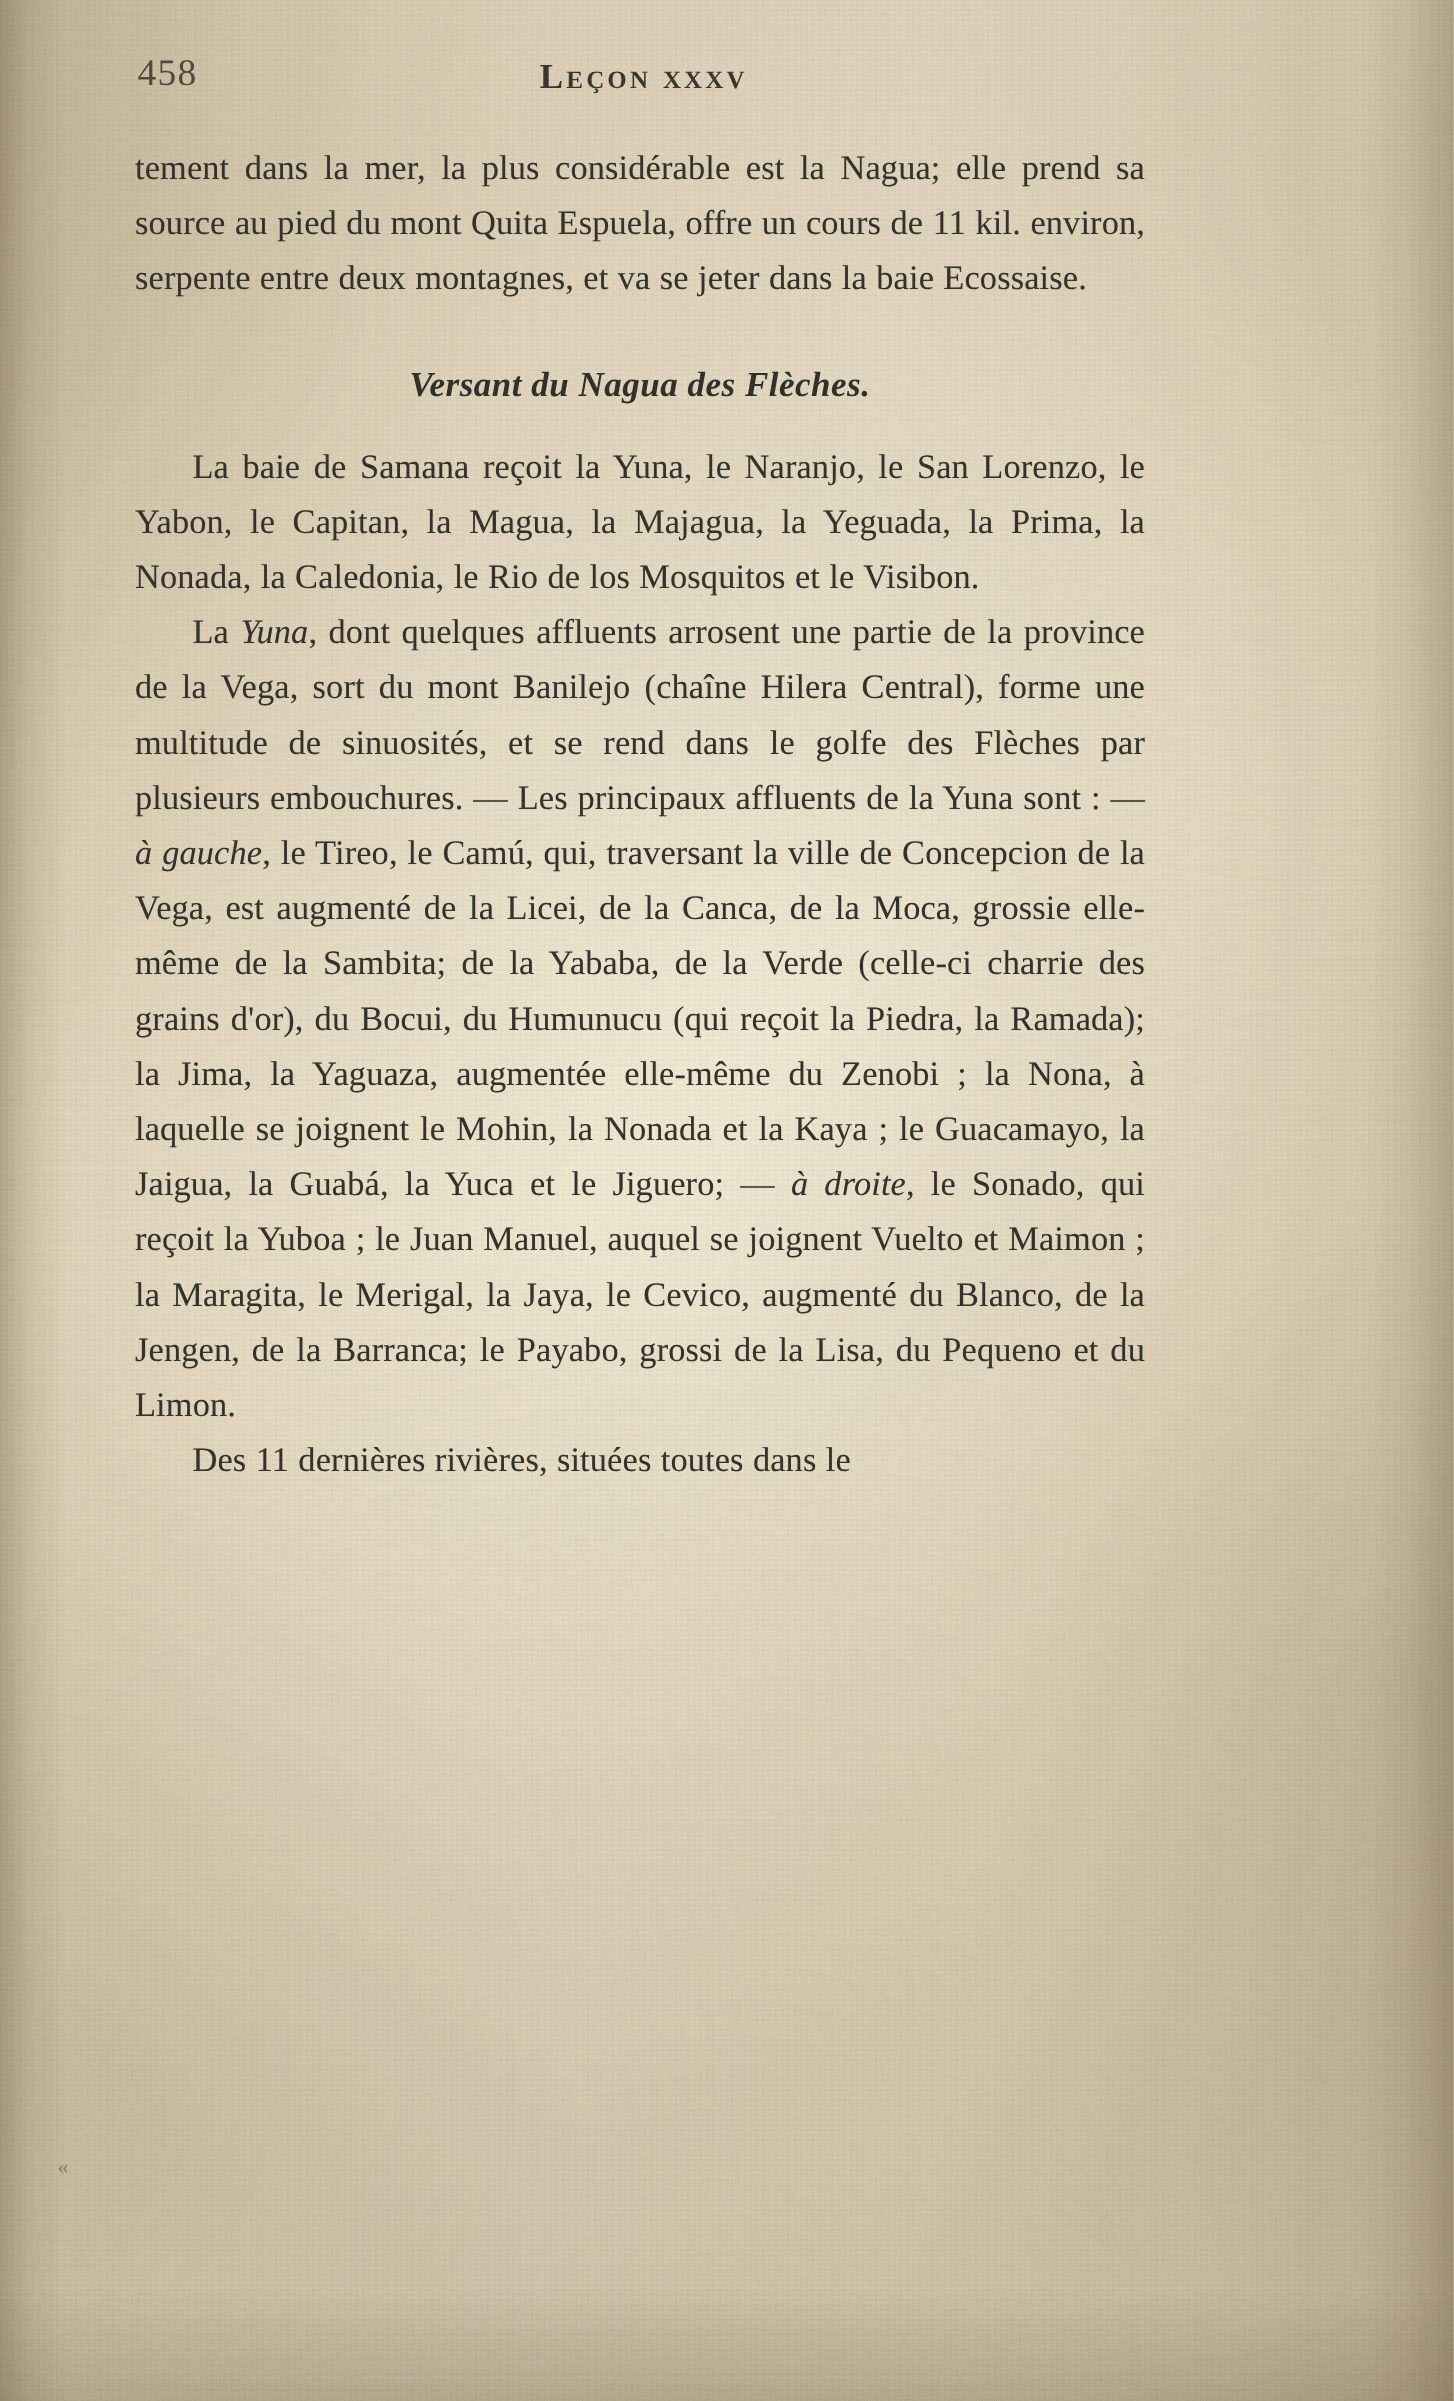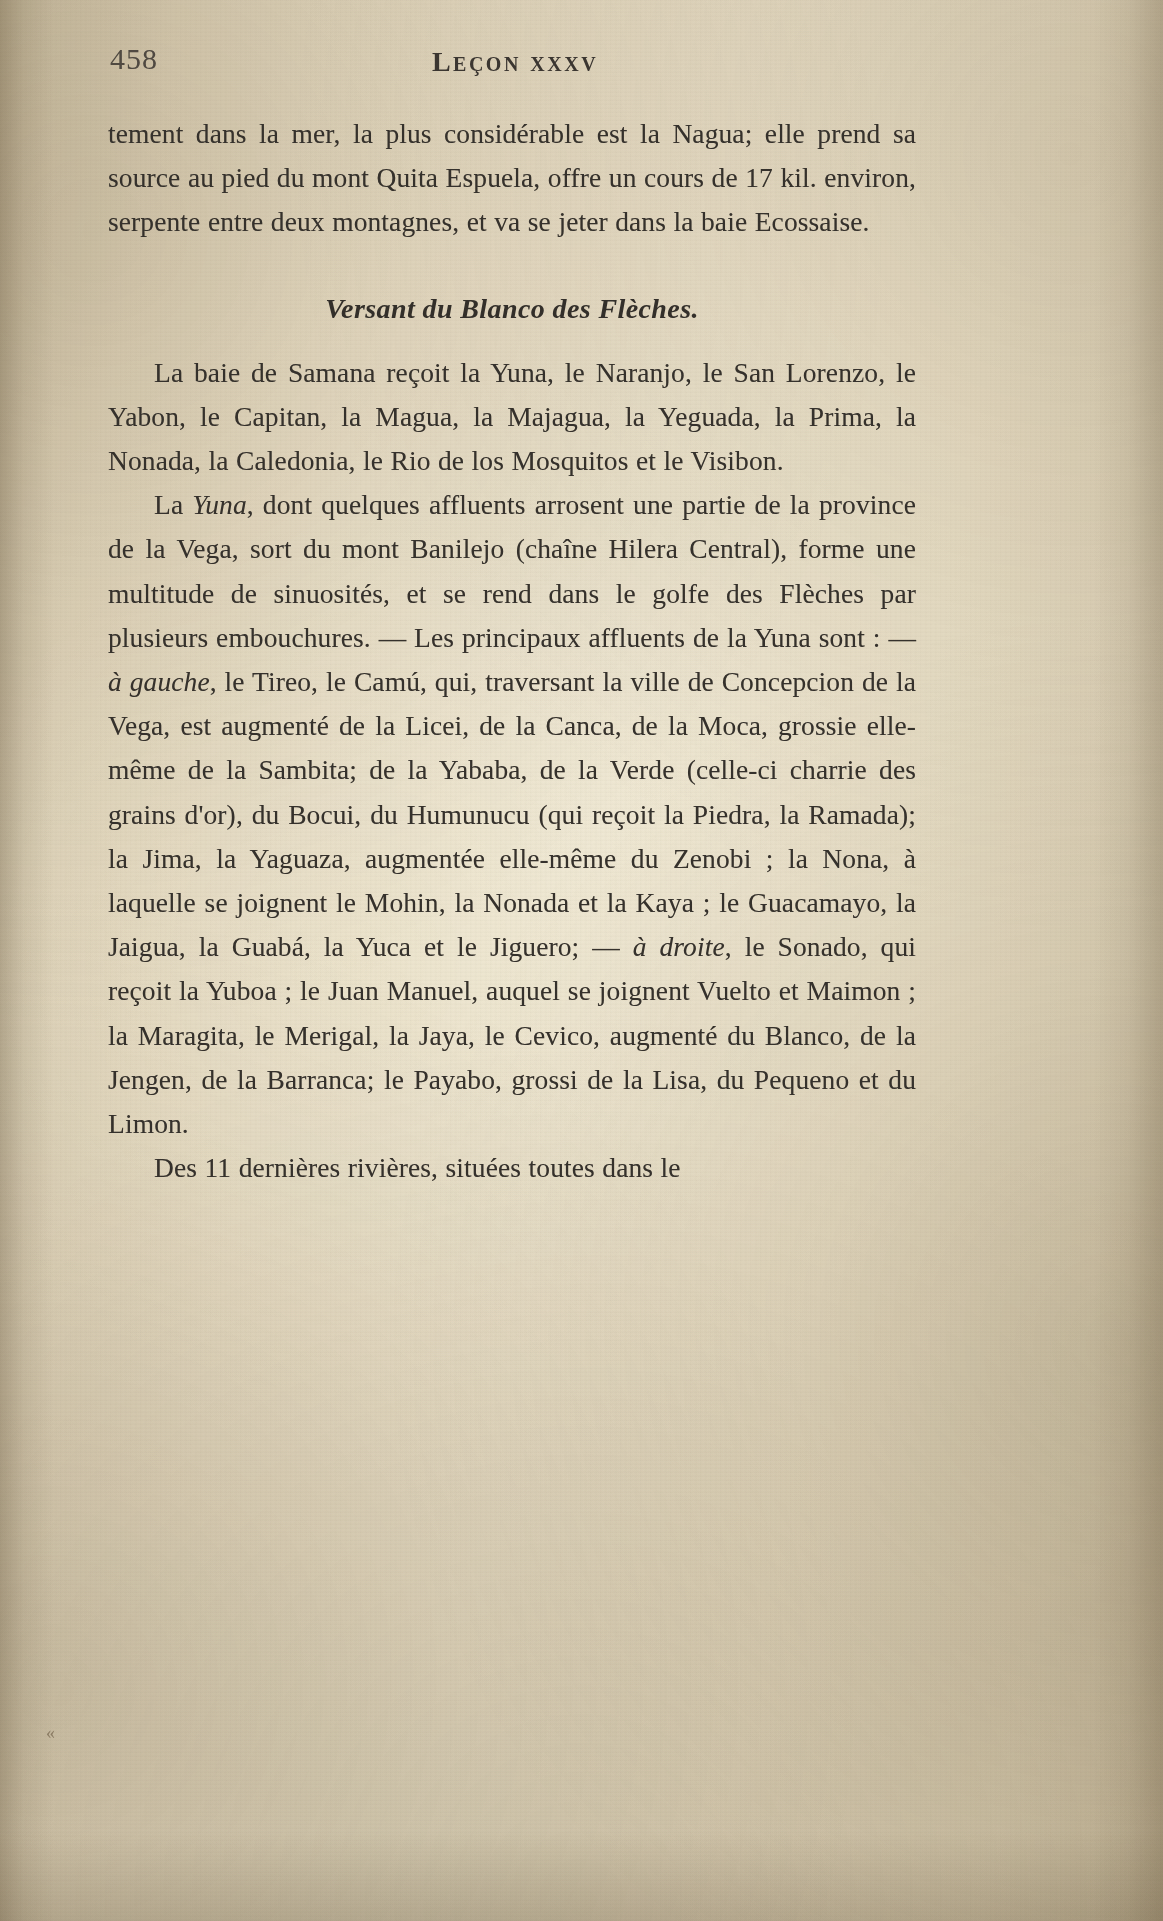--- a/index.html
+++ b/index.html
@@ -164,23 +164,23 @@
 
   <div class="content">
 
     <div class="running-head">
       <span class="folio">458</span>
       <span class="head-title">LEÇON XXXV</span>
     </div>
 
     <div class="textblock">
 
-      <p class="tight-top">tement dans la mer, la plus considérable est la Nagua; elle prend sa source au pied du mont Quita Espuela, offre un cours de 17 kil. environ, serpente entre deux montagnes, et va se jeter dans la baie Ecossaise.</p>
+      <p class="tight-top">tement dans la mer, la plus considérable est la Nagua; elle prend sa source au pied du mont Quita Espuela, offre un cours de 11 kil. environ, serpente entre deux montagnes, et va se jeter dans la baie Ecossaise.</p>
 
-      <div class="subhead">Versant du Blanco des Flèches.</div>
+      <div class="subhead">Versant du Nagua des Flèches.</div>
 
       <p class="indent">La baie de Samana reçoit la Yuna, le Naranjo, le San Lorenzo, le Yabon, le Capitan, la Magua, la Majagua, la Yeguada, la Prima, la Nonada, la Caledonia, le Rio de los Mosquitos et le Visibon.</p>
 
       <p class="indent"><span>La </span><i>Yuna</i><span>, dont quelques affluents arrosent une partie de la province de la Vega, sort du mont Banilejo (chaîne Hilera Central), forme une multitude de sinuosités, et se rend dans le golfe des Flèches par plusieurs embouchures. — Les principaux affluents de la Yuna sont : — </span><i>à gauche</i><span>, le Tireo, le Camú, qui, traversant la ville de Concepcion de la Vega, est augmenté de la Licei, de la Canca, de la Moca, grossie elle-même de la Sambita; de la Yababa, de la Verde (celle-ci charrie des grains d'or), du Bocui, du Humunucu (qui reçoit la Piedra, la Ramada); la Jima, la Yaguaza, augmentée elle-même du Zenobi ; la Nona, à laquelle se joignent le Mohin, la Nonada et la Kaya ; le Guacamayo, la Jaigua, la Guabá, la Yuca et le Jiguero; — </span><i>à droite</i><span>, le Sonado, qui reçoit la Yuboa ; le Juan Manuel, auquel se joignent Vuelto et Maimon ; la Maragita, le Merigal, la Jaya, le Cevico, augmenté du Blanco, de la Jengen, de la Barranca; le Payabo, grossi de la Lisa, du Pequeno et du Limon.</span></p>
 
       <p class="indent">Des 11 dernières rivières, situées toutes dans le</p>
 
     </div>
 
     <div class="edge-mark">«</div>

